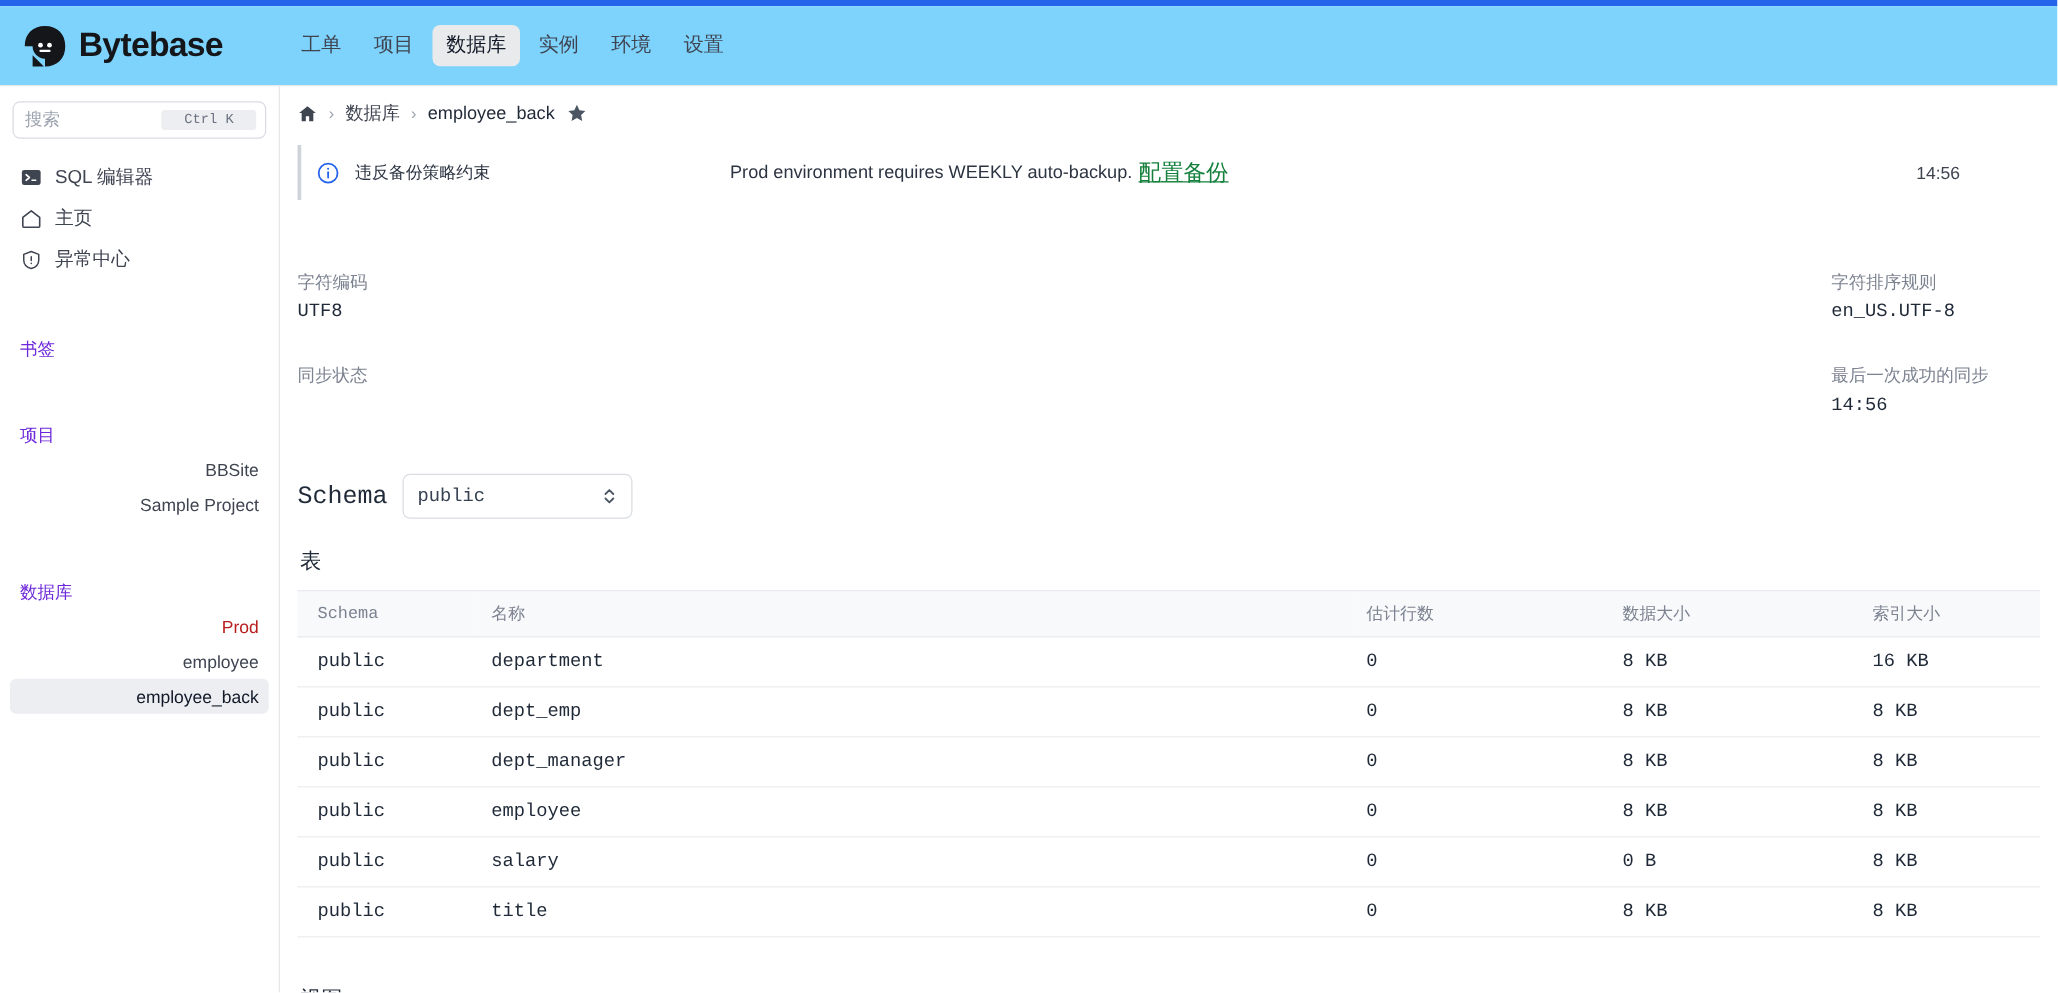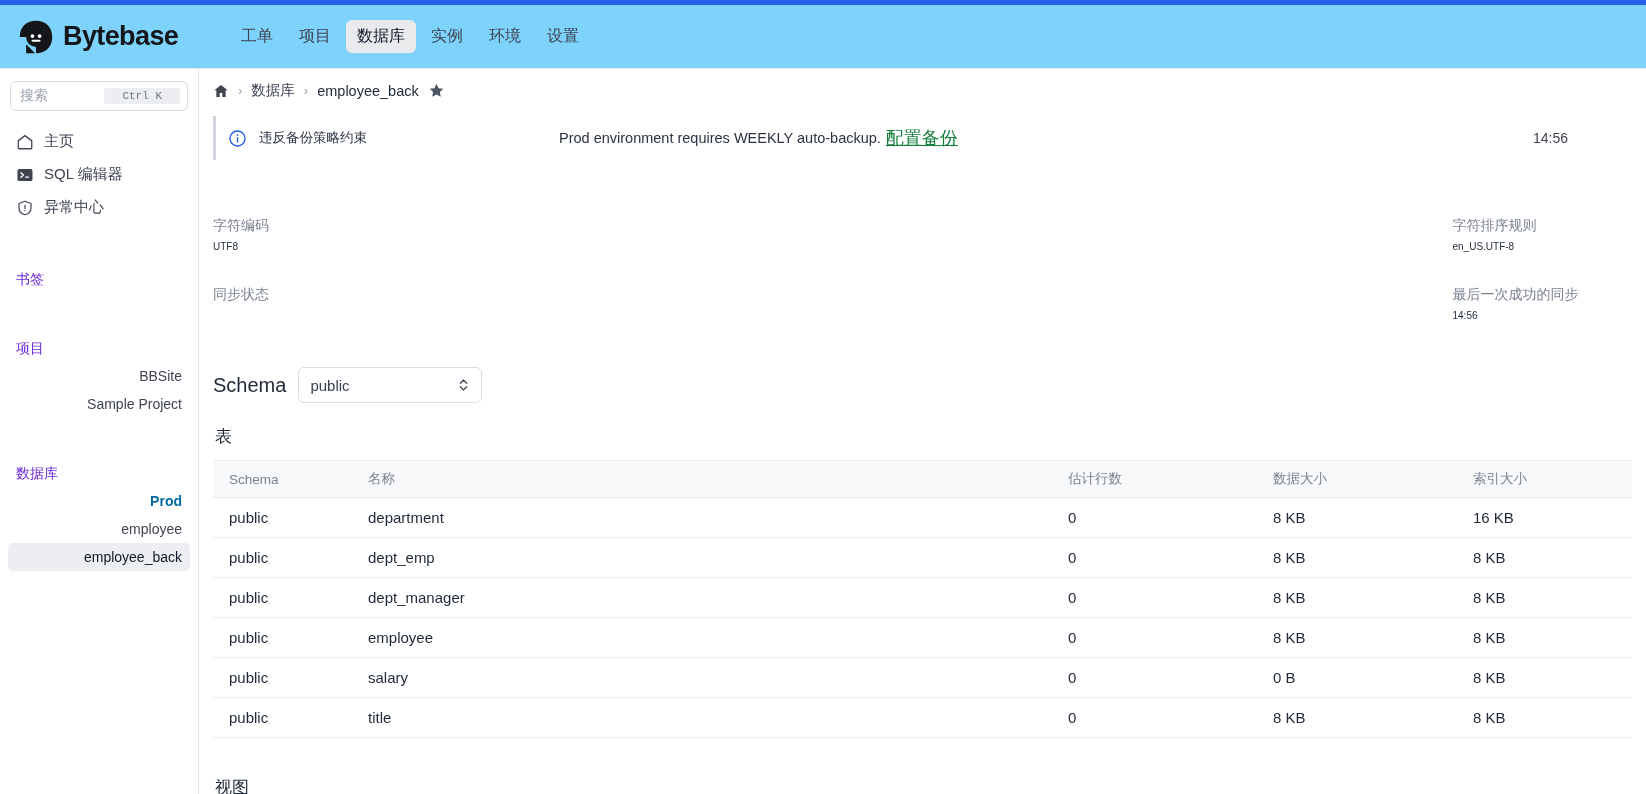--- a/index.html
+++ b/index.html
@@ -34,21 +34,21 @@
     font-size: 16px; color: #3f4451; padding: 6px 11px; border-radius: 6px;
     cursor: pointer; white-space: nowrap;
   }
   .nav-item.active { background: #e9eaec; color: #111827; }
 
   
   .body { flex: 1; display: flex; min-height: 0; }
 
   
   .sidebar {
-    width: 199px; flex: none; border-right: 1px solid #e5e7eb;
+    width: 224px; flex: none; border-right: 1px solid #e5e7eb;
     background: #fff; padding: 12px 8px 0 8px;
   }
   .search-box {
     height: 30px; border: 1px solid #d9dce1; border-radius: 6px;
     display: flex; align-items: center; justify-content: space-between;
     padding: 0 7px 0 9px; margin: 0 2px 14px 2px; background: #fff;
   }
   .search-ph { font-size: 14px; color: #9ca3af; }
   .kbd {
     font-family: "Liberation Mono", "DejaVu Sans Mono", monospace;
@@ -61,21 +61,21 @@
     font-size: 15px; color: #3f4451;
   }
   .side-ico { width: 18px; height: 18px; flex: none; display: block; }
   .side-section {
     font-size: 14px; color: #6d28d9; padding: 8px 8px 4px 8px; margin-top: 39px;
   }
   .side-sub {
     font-size: 14px; color: #3f4451; padding: 6px 8px 6px 18px;
     border-radius: 5px; cursor: pointer; text-align: right;
   }
-  .side-sub.bold { font-weight: bold; color: #0369a1; padding-left: 12px; font-size: 14px;}
+  .side-sub.bold { font-weight: normal; color: #b91c1c; padding-left: 12px; font-size: 14px;}
   .side-sub.nested { padding-left: 28px; }
   .side-sub.selected { background: #eceef1; color: #111827; }
 
   
   .main { flex: 1; min-width: 0; position: relative; overflow: hidden; background: #fff; }
   .breadcrumb {
     display: flex; align-items: center; gap: 9px;
     padding: 12px 0 0 14px; font-size: 14.5px; color: #3f4451;
   }
   .bc-sep { color: #9ca3af; font-size: 13px; }
@@ -89,27 +89,27 @@
     height: 44px; display: flex; align-items: center;
     border-left: 3px solid #cfd3da;
     padding-left: 12px;
   }
   .alert-ico { width: 19px; height: 19px; flex: none; }
   .alert-title { font-size: 13.5px; color: #2c3442; margin-left: 12px; width: 300px; }
   .alert-msg { font-size: 14.5px; color: #2c3442; }
   .alert-link { font-size: 18px; color: #15803d; text-decoration: underline; cursor: pointer; }
   .alert-time { position: absolute; right: 78px; font-size: 14px; color: #3f4451; }
 
-  .content { position: absolute; left: 0; right: 0; top: 86px; bottom: 0; padding: 0 14px 0 14px; }
+  .content { position: absolute; left: 0; right: 0; top: 86px; bottom: 0; padding: 0 14px 0 14px; font-family: Liberation Mono, monospace; }
 
   .meta-grid { display: flex; padding-top: 62px; }
   .meta-col { width: 50%; }
   .meta-block { margin-bottom: 34px; }
   .meta-label { font-size: 14px; color: #7b8290; margin-bottom: 6px; }
-  .meta-value { font-size: 10px; color: #1f2937; }
+  .meta-value { font-size: 15px; color: #1f2937; }
   .meta-col.right { padding-left: 530px; }
 
   .schema-row { display: flex; align-items: center; gap: 12px; margin-top: 12px; }
   .schema-label { font-size: 20px; color: #1f2937; }
   .schema-select {
     width: 184px; height: 36px; border: 1px solid #d9dce1; border-radius: 6px;
     display: flex; align-items: center; justify-content: space-between;
     padding: 0 11px; font-size: 15px; color: #374151; background: #fff; cursor: pointer;
   }
   .chev { width: 13px; height: 18px; display: block; }
@@ -168,36 +168,36 @@
 
     <div class="sidebar">
 
       <div class="search-box">
         <span class="search-ph">搜索</span>
         <span class="kbd">Ctrl K</span>
       </div>
 
       <div class="side-link">
         <span class="side-ico">
-          <svg viewBox="0 0 24 24" width="18" height="18" fill="none" stroke="#3f4451" stroke-width="1.7" stroke-linecap="round" stroke-linejoin="round">
-            <path d="M3 10.5 L12 3.5 L21 10.5 V20 a1 1 0 0 1-1 1 H4 a1 1 0 0 1-1-1 Z"></path>
-          </svg>
-        </span>
-        <span>主页</span>
-      </div>
-
-      <div class="side-link">
-        <span class="side-ico">
           <svg viewBox="0 0 24 24" width="18" height="18">
             <rect x="2" y="4" width="20" height="16" rx="2.5" fill="#3f4451"></rect>
             <path d="M6.5 9 L10 12 L6.5 15" fill="none" stroke="#ffffff" stroke-width="1.8" stroke-linecap="round" stroke-linejoin="round"></path>
             <rect x="12" y="14" width="5.5" height="1.7" rx="0.8" fill="#ffffff"></rect>
           </svg>
         </span>
         <span>SQL 编辑器</span>
+      </div>
+
+      <div class="side-link">
+        <span class="side-ico">
+          <svg viewBox="0 0 24 24" width="18" height="18" fill="none" stroke="#3f4451" stroke-width="1.7" stroke-linecap="round" stroke-linejoin="round">
+            <path d="M3 10.5 L12 3.5 L21 10.5 V20 a1 1 0 0 1-1 1 H4 a1 1 0 0 1-1-1 Z"></path>
+          </svg>
+        </span>
+        <span>主页</span>
       </div>
 
       <div class="side-link">
         <span class="side-ico">
           <svg viewBox="0 0 24 24" width="18" height="18" fill="none" stroke="#3f4451" stroke-width="1.6" stroke-linecap="round" stroke-linejoin="round">
             <path d="M12 3 L20 6 V12 c0 5-3.5 8-8 9 -4.5-1-8-4-8-9 V6 Z"></path>
             <path d="M12 8.5 V12.5"></path>
               <path d="M12 15.4 V15.6"></path>
           </svg>
         </span>

